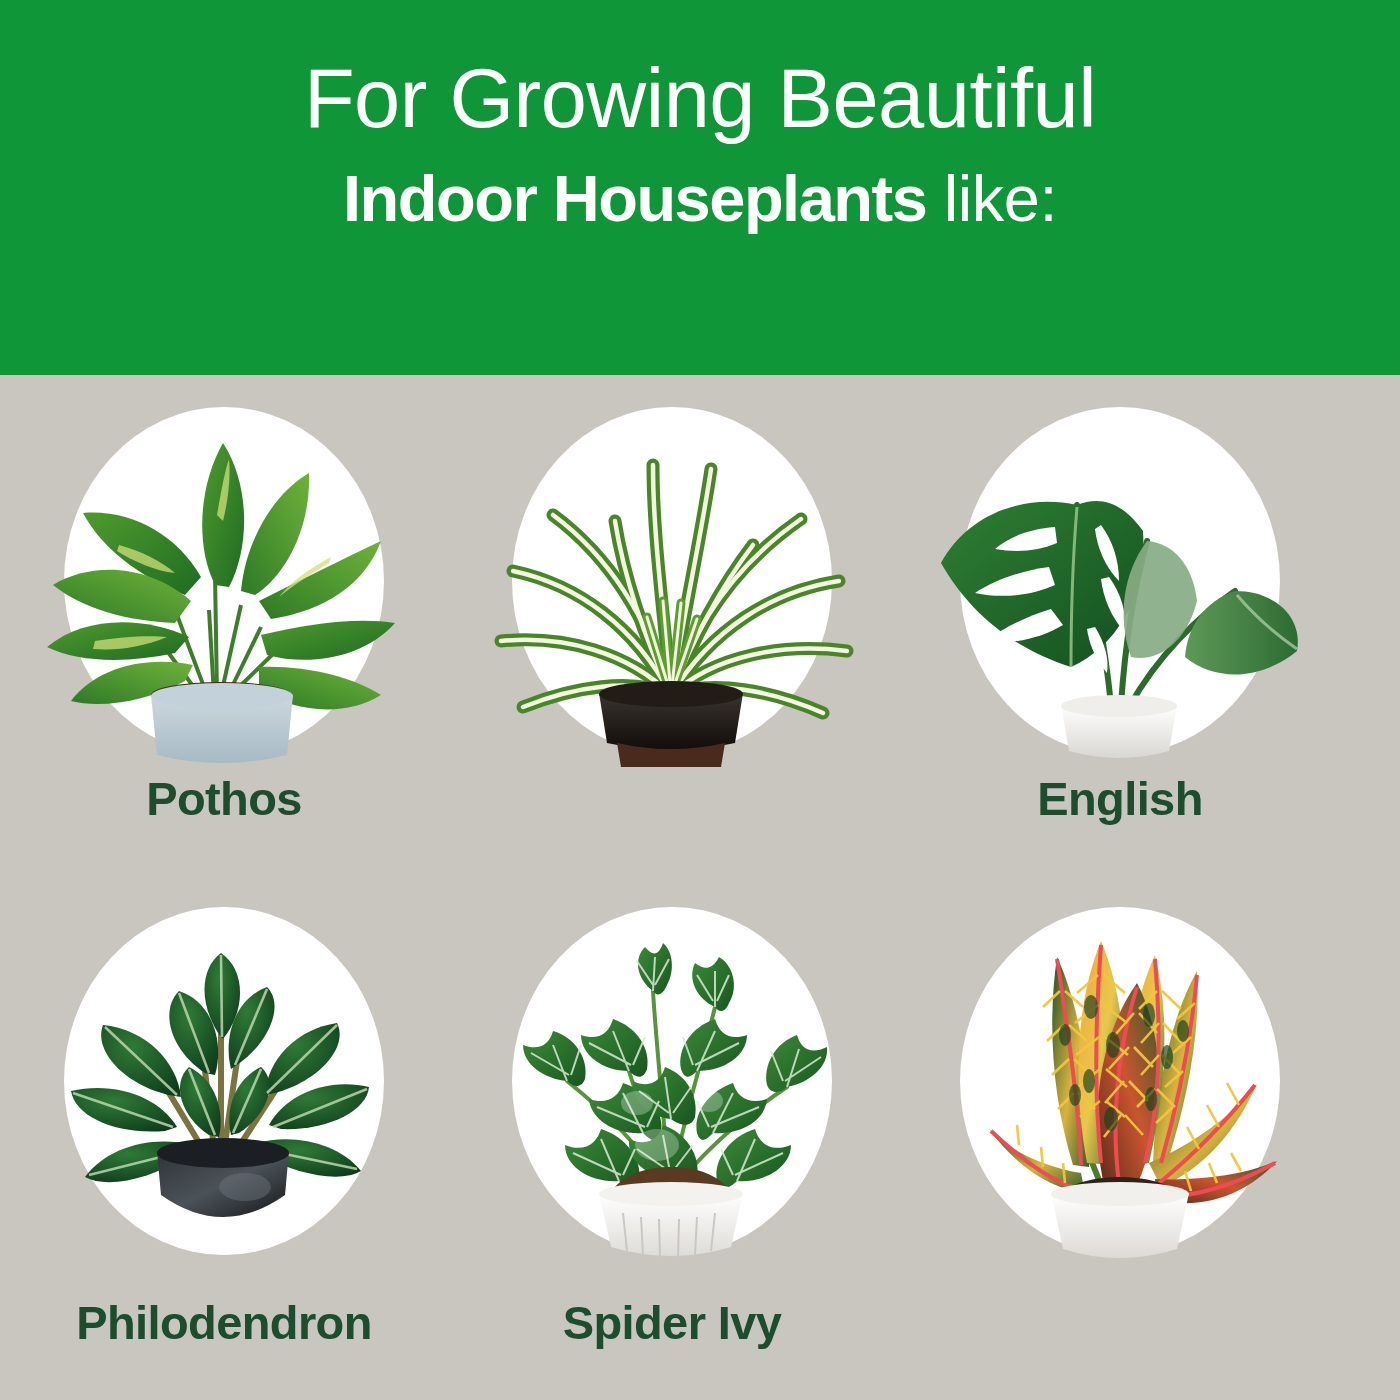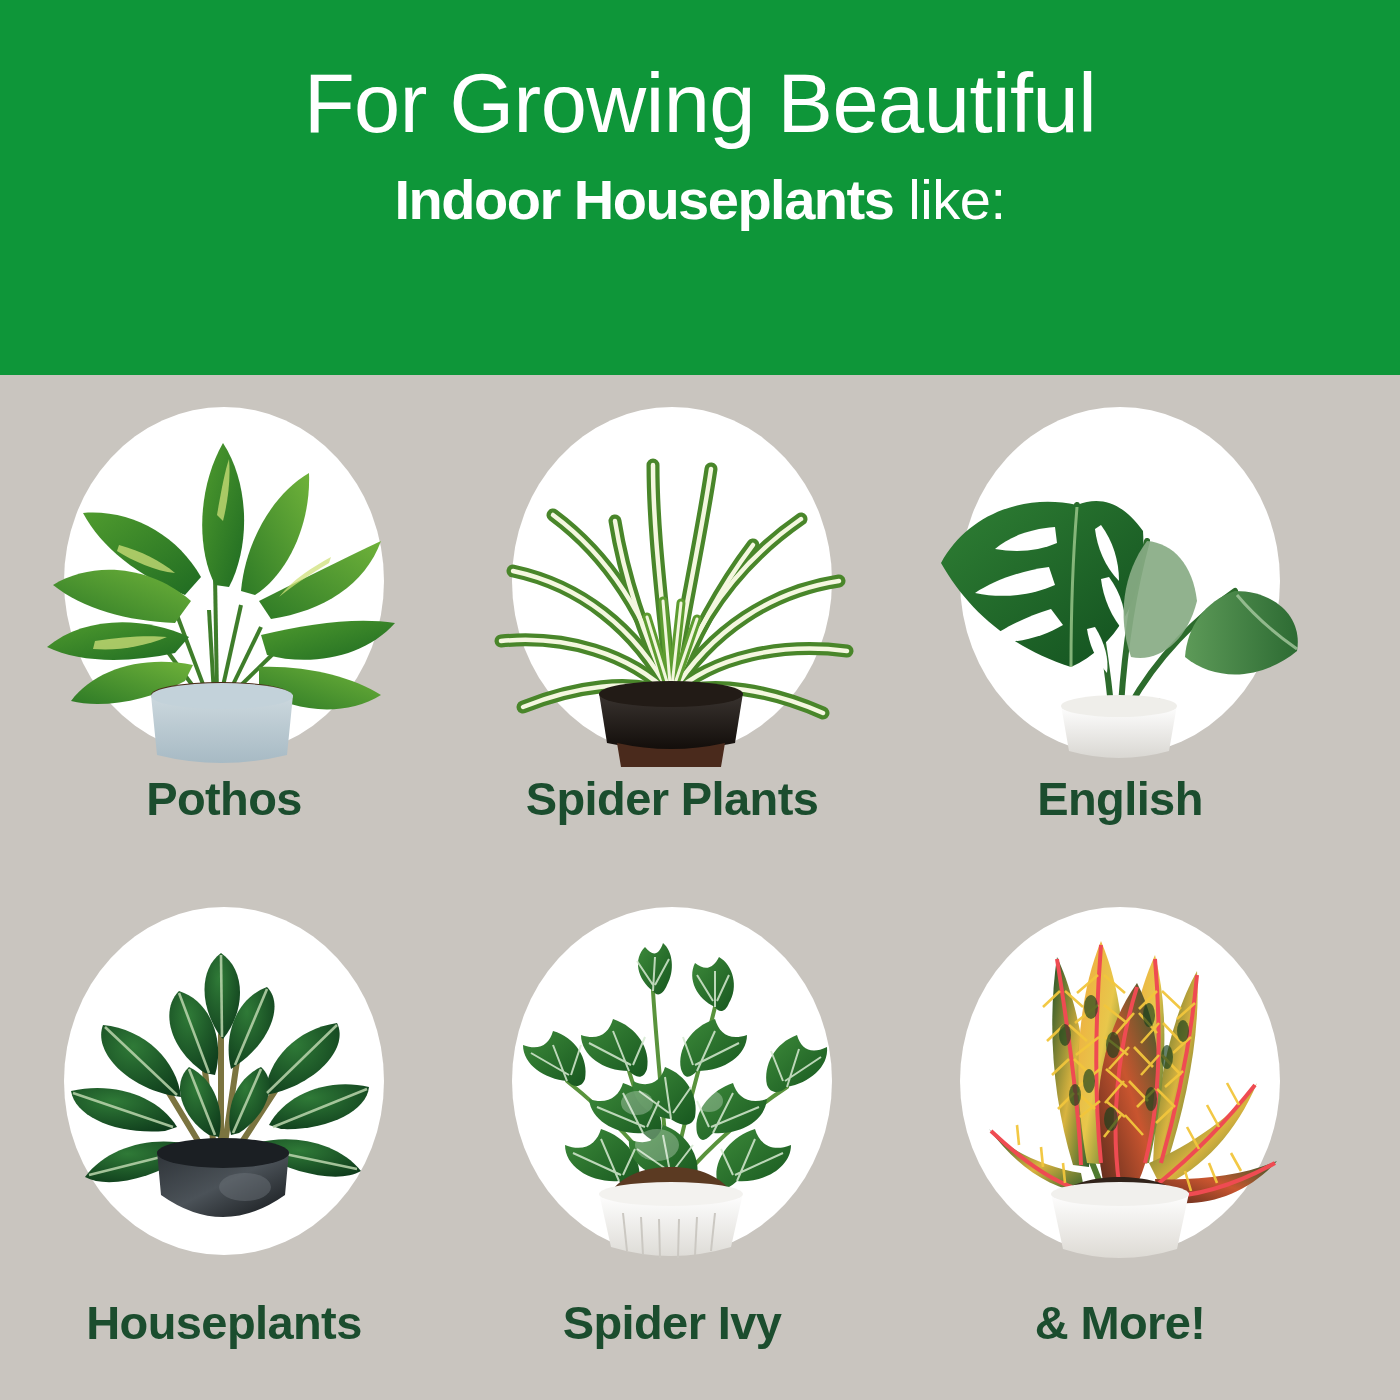--- a/index.html
+++ b/index.html
@@ -23,21 +23,21 @@
   .headline-1 {
     color: #ffffff;
     font-size: 83px;
     font-weight: 400;
     letter-spacing: -0.5px;
     line-height: 1.02;
     white-space: nowrap;
   }
   .headline-2 {
     color: #ffffff;
-    font-size: 56px;
+    font-size: 65px;
     line-height: 1.18;
     white-space: nowrap;
     margin-top: 20px;
   }
   .headline-2 .bold { font-weight: 700; letter-spacing: -1.5px; }
   .headline-2 .light { font-weight: 400; letter-spacing: -0.5px; }
 
   
   .grid {
     position: absolute; left: 0; top: 375px;
@@ -209,21 +209,20 @@
             <path d="M214 300 L224 208"></path>
           <path d="M214 300 L190 222"></path>
             <path d="M214 300 L240 224"></path>
         </g>
 
         <path d="M142 298 L150 348 Q214 362 278 348 L286 298 Z" fill="url(#sPot)"></path>
         <ellipse cx="214" cy="299" rx="72" ry="13" fill="#221b16"></ellipse>
         <path d="M160 348 L164 372 L264 372 L268 348 Q214 360 160 348 Z" fill="#4a2a1c"></path>
       </svg>
     </div>
-    <div class="label">Spider Plants</div>
   </div>
 
   <div class="cell row1">
     <div class="media">
       <div class="disc"></div>
       <svg class="art" viewBox="0 0 430 372">
         <defs>
           <linearGradient id="mLeaf" x1="0" y1="0" x2="1" y2="1">
             <stop offset="0" stop-color="#2f7f34"></stop>
               <stop offset="1" stop-color="#12501f"></stop>
@@ -327,21 +326,21 @@
             <path d="M348 274 L252 254"></path>
           <path d="M180 174 L206 240"></path>
             <path d="M252 174 L224 238"></path>
         </g>
 
         <path d="M148 256 Q214 282 280 256 L276 300 Q214 344 152 300 Z" fill="url(#phPot)"></path>
         <ellipse cx="214" cy="258" rx="66" ry="15" fill="#1b1f23"></ellipse>
         <ellipse cx="236" cy="292" rx="26" ry="14" fill="#6e767c" opacity="0.45"></ellipse>
       </svg>
     </div>
-    <div class="label">Houseplants</div>
+    <div class="label">Philodendron</div>
   </div>
 
   <div class="cell row2">
     <div class="media">
       <div class="disc"></div>
       <svg class="art" viewBox="0 0 430 372">
         <defs>
           <linearGradient id="ivyL" x1="0" y1="0" x2="1" y2="1">
             <stop offset="0" stop-color="#3d8a3a"></stop>
               <stop offset="1" stop-color="#17571f"></stop>
@@ -496,16 +495,15 @@
           <ellipse cx="170" cy="200" rx="6" ry="11"></ellipse>
             <ellipse cx="278" cy="136" rx="6" ry="11"></ellipse>
         </g>
 
         <path d="M152 300 C166 288 190 282 214 282 C240 282 264 288 278 300 Z" fill="#31231a"></path>
 
         <path d="M146 298 Q214 320 284 298 L272 354 Q214 372 158 354 Z" fill="url(#cPot)"></path>
         <ellipse cx="215" cy="299" rx="69" ry="12" fill="#f1f0ed"></ellipse>
       </svg>
     </div>
-    <div class="label">&amp; More!</div>
   </div>
 
 </div>
 
 </body></html>

